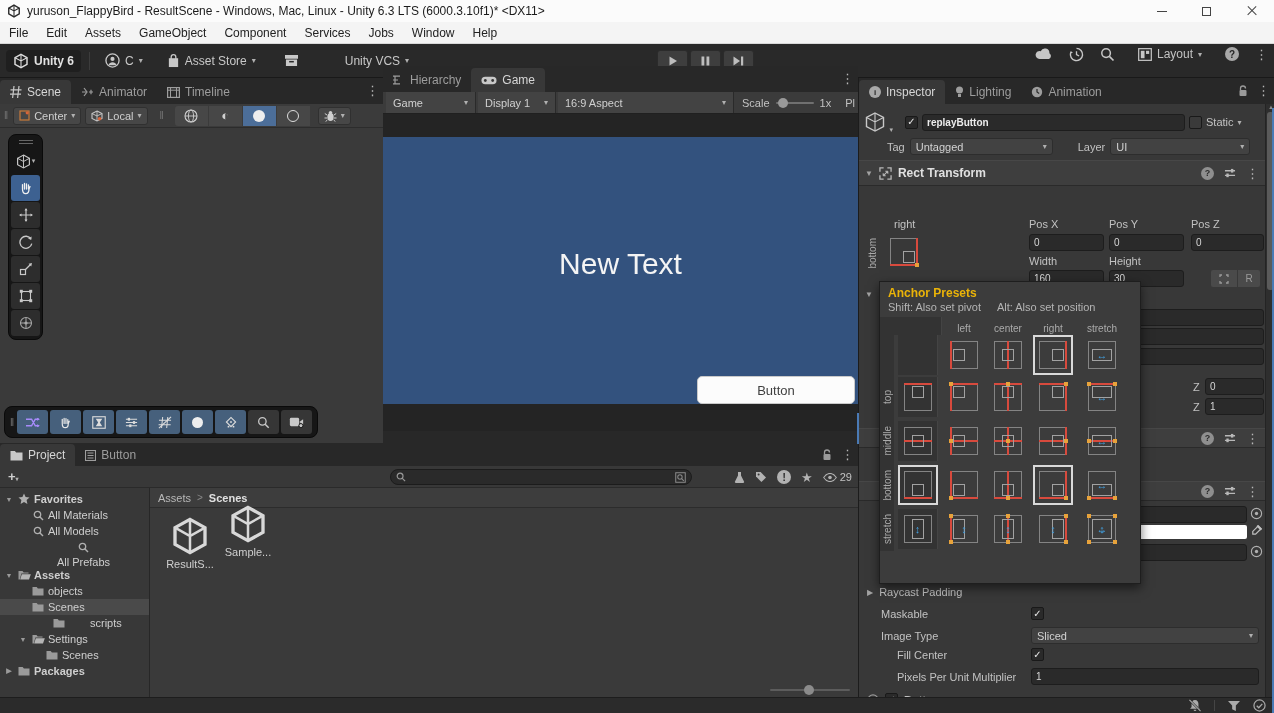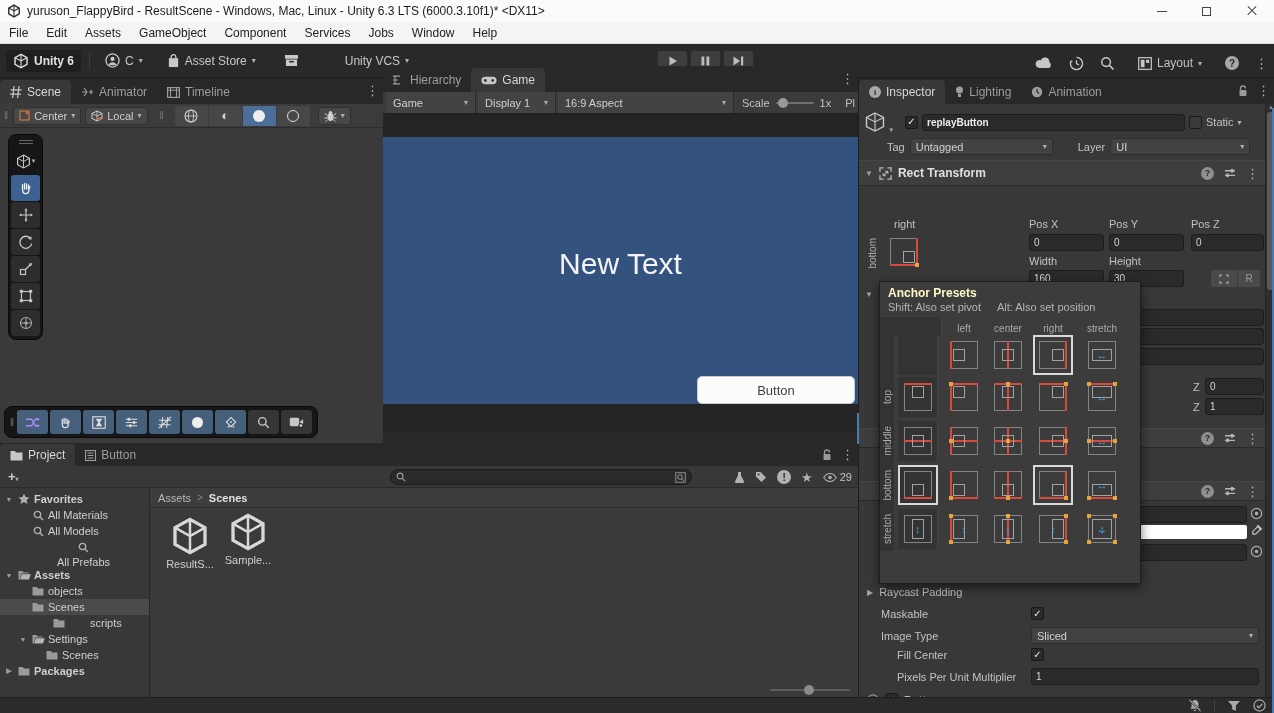--- a/index.html
+++ b/index.html
@@ -24,21 +24,21 @@
   .menu-item { padding:0 9px; height:22px; display:flex; align-items:center; font-size:12px; cursor:default; }
 
   
   #toolbar { left:0; top:44px; width:1274px; height:34px; background:#292929; border-bottom:1px solid #191919; display:flex; align-items:center; color:#c8c8c8; }
   .chip { display:flex; align-items:center; gap:5px; padding:3px 7px; border-radius:4px; }
   .brandchip { background:#1f1f1f; margin-left:6px; font-weight:bold; color:#e2e2e2; }
   .tb-sep { width:1px; height:18px; background:#3c3c3c; margin:0 8px; }
   .dd { font-size:8px; color:#b0b0b0; }
   .playgroup { position:absolute; left:657px; top:50px; display:flex; gap:2px; }
   .playbtn { width:31px; height:22px; background:#3e3e3e; border:1px solid #2b2b2b; border-radius:3px; display:flex; align-items:center; justify-content:center; }
-  .tb-right { position:absolute; right:6px; top:45px; height:36px; display:flex; align-items:center; gap:16px; }
+  .tb-right { position:absolute; right:6px; top:36px; height:36px; display:flex; align-items:center; gap:16px; }
   .qcircle { width:14px; height:14px; border-radius:50%; background:#a8a8a8; color:#262626; font-size:10px; font-weight:bold; display:flex; align-items:center; justify-content:center; }
   .kebab { color:#b8b8b8; font-size:13px; letter-spacing:0; }
 
   
   .tabsbar { height:26px; background:#282828; display:flex; align-items:flex-end; position:relative; }
   .tab { height:24px; padding:0 10px; display:flex; align-items:center; gap:5px; color:#9d9d9d; font-size:12px; border-radius:4px 4px 0 0; }
   .tab.active { background:#383838; color:#d6d6d6; }
   .tabsbar .bar-right { position:absolute; right:4px; top:5px; display:flex; gap:9px; align-items:center; }
   .field { background:#2a2a2a; border:1px solid #1d1d1d; border-radius:3px; color:#d6d6d6; font-size:10px;
     font-family:"Liberation Sans",sans-serif; padding:0 4px; height:17px; outline:none; }
@@ -121,21 +121,21 @@
   .apr-vl { position:absolute; top:2px; width:2px; height:28px; background:#d84a3d; }
   .apr-hl { position:absolute; left:2px; height:2px; width:28px; background:#d84a3d; }
   .apr-dot { position:absolute; width:4px; height:4px; background:#e8a33b; }
   .apr-ar { position:absolute; left:0; top:0; width:32px; height:32px; display:flex; align-items:center; justify-content:center; color:#42a0e0; font-size:11px; font-weight:bold; }
   .apr-cell { width:40px; height:40px; display:flex; align-items:center; justify-content:center; }
   .apr-cell.sel { border:2px solid #d9d9d9; }
   .apr-cell.dk, .apr-rowlabel, .apr-corner { background:#333333; }
   .apr-c1 { border-right:1px solid #444; }
 
   #anchor-popup { position:absolute; left:20px; top:177px; width:262px; height:303px; background:#3c3c3c; border:1px solid #1e1e1e; box-shadow:0 4px 10px rgba(0,0,0,.55); z-index:6; }
-  .ap-title { font-weight:bold; color:#fef9c3; font-size:12px; padding:4px 8px 0; }
+  .ap-title { font-weight:bold; color:#eab308; font-size:12px; padding:4px 8px 0; }
   .ap-hints { display:flex; gap:16px; color:#b4b4b4; font-size:11px; padding:1px 8px 4px; }
   #anchor-grid { display:grid; grid-template-columns:14px 48px 44px 44px 46px 52px; grid-auto-rows:auto; align-items:center; justify-items:center; }
   .apr-collabel { font-size:10px; color:#ababab; align-self:end; padding-bottom:1px; }
   .apr-rowlabel { width:14px; height:100%; display:flex; align-items:center; justify-content:center; }
   #insp-scroll { position:absolute; right:0; top:0; width:10px; height:600px; background:#2e2e2e; border-left:1px solid #242424; }
   #insp-scroll .thumb { position:absolute; left:1px; top:8px; width:7px; height:178px; background:#5a5a5a; border-radius:3px; }
   #insp-scroll .sar { position:absolute; left:0; width:10px; text-align:center; font-size:6px; color:#8a8a8a; }
 
   
   #statusbar { left:0; top:697px; width:1274px; height:16px; background:#2b2b2b; border-top:1px solid #1d1d1d; display:flex; align-items:center; justify-content:flex-end; gap:12px; padding-right:8px; }
@@ -730,21 +730,21 @@
           <span style="color:#8a8a8a;font-size:10px">&gt;</span>
           <span style="color:#e0e0e0;font-weight:bold">Scenes</span>
         </div>
         <div class="asset-item" style="left:14px;top:28px">
           <svg width="40" height="40" viewBox="0 0 24 24" style="margin:0 auto">
               <path d="M12 2 L21 7 V17 L12 22 L3 17 V7 Z" fill="none" stroke="#d8d8d8" stroke-width="2"></path>
               <path d="M12 2 V12 M3 7 L12 12 L21 7 M12 22 V12" stroke="#d8d8d8" fill="none" stroke-width="1.5"></path>
             </svg>
           <div class="alabel">ResultS...</div>
         </div>
-        <div class="asset-item" style="left:72px;top:24px">
+        <div class="asset-item" style="left:72px;top:16px">
           <svg width="40" height="40" viewBox="0 0 24 24" style="margin:0 auto">
               <path d="M12 2 L21 7 V17 L12 22 L3 17 V7 Z" fill="none" stroke="#d8d8d8" stroke-width="2"></path>
               <path d="M12 2 V12 M3 7 L12 12 L21 7 M12 22 V12" stroke="#d8d8d8" fill="none" stroke-width="1.5"></path>
             </svg>
           <div class="alabel">Sample...</div>
         </div>
         <div id="proj-zoom">
             <i></i>
           </div>
       </div>

